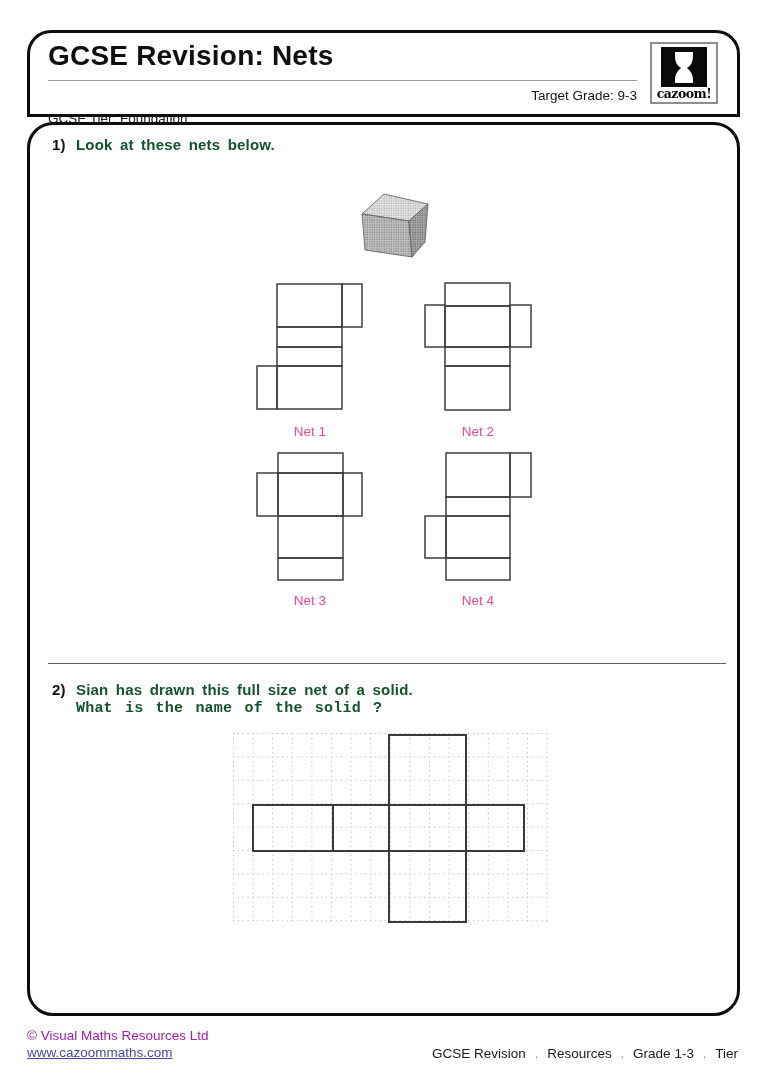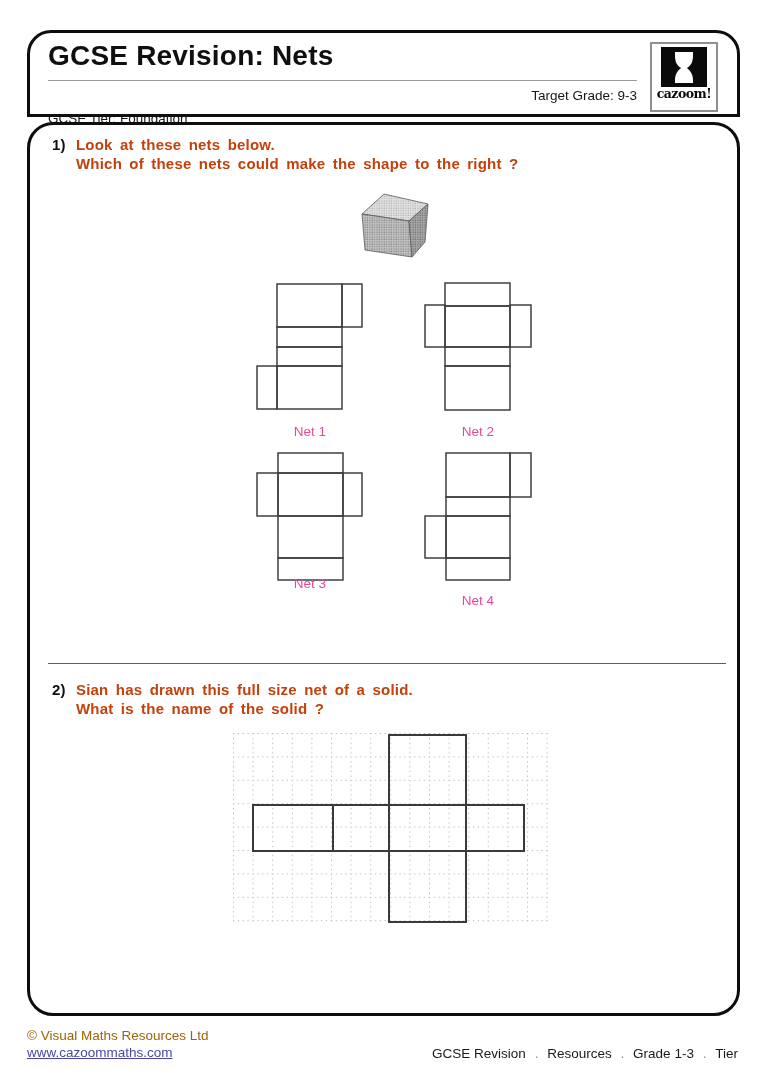--- a/index.html
+++ b/index.html
@@ -13,39 +13,39 @@
   
   .header-box {
     left:27px; top:30px; width:713px; height:87px;
     border:3px solid #0d0d0d; border-radius:24px 24px 0 0; background:#fff;
   }
   .page-title { left:48px; top:40px; font-size:28px; font-weight:bold; letter-spacing:0.2px; color:#0f0f0f; }
   .title-underline { left:48px; top:80px; width:589px; height:1px; background:#9a9a9a; }
   .tier-label { left:48px; top:88px; font-size:13.5px; color:#161616;margin-top:23px; }
   .grade-label { left:48px; top:88px; width:589px; text-align:right; font-size:13.5px; color:#161616; }
 
-  .logo { left:650px; top:42px; width:68px; height:70px; border:2px solid #8f8f8f; background:#fff; text-align:center; }
+  .logo { left:650px; top:42px; width:68px; height:62px; border:2px solid #8f8f8f; background:#fff; text-align:center; }
   .logo-mark { display:block; margin:3px auto 0 auto; width:46px; height:40px; background:#0a0a0a; }
   .logo-text { display:block; margin-top:-1px; font-family:"DejaVu Serif", serif; font-weight:bold; font-size:12.5px; letter-spacing:-0.5px; color:#0a0a0a; }
 
   
   .main-box {
     left:27px; top:122px; width:713px; height:894px;
     border:3px solid #0d0d0d; border-radius:26px; background:#fff;
   }
 
   .q-num  { font-size:15px; font-weight:bold; letter-spacing:0.2px; color:#101010; }
-  .q-text { font-size:15px; font-weight:bold; letter-spacing:0.2px; word-spacing:3px; color:#c2410c; }
+  .q-text { font-size:15px; font-weight:bold; letter-spacing:0.2px; word-spacing:3px; color:#14532d; }
 
   .net-label { width:120px; text-align:center; font-size:13.5px; color:#ec4899; }
 
   .divider { left:48px; top:663px; width:678px; height:1px; background:#5e5e5e; }
 
   
-  .footer-copy { left:27px; top:1028px; font-size:13.5px; color:#a16207; }
+  .footer-copy { left:27px; top:1028px; font-size:13.5px; color:#a21caf; }
   .footer-link { left:27px; top:1045px; font-size:13.5px; text-decoration:underline; }
   .footer-crumbs { right:30px; top:1046px; font-size:13.5px; color:#1a1a1a; white-space:nowrap; }
   .crumb-sep { color:#8a8a8a; margin:0 9px; font-size:12px; }
 
   svg { display:block; }
 </style>
 </head>
 <body>
 
 <div class="page">
@@ -62,21 +62,20 @@
         <path d="M14 5 H32 V9 C32 15.5 29.5 19 25.8 21 C29.5 23.5 32 27.5 32 33 V36 H14 V33 C14 27.5 16.5 23.5 20.2 21 C16.5 19 14 15.5 14 9 Z" fill="#ffffff"></path>
       </svg>
     </span>
     <span class="logo-text">cazoom!</span>
   </div>
 
   <div class="abs main-box"></div>
 
   <div class="abs q-num" style="left:52px; top:136px;">1)</div>
   <div class="abs q-text" style="left:76px; top:136px;">Look at these nets below.</div>
-  <div class="abs q-text" style="left:76px; top:155px;">Which of these nets could make the shape to the right ?</div>
 
   <svg class="abs" style="left:352px; top:188px;" width="84" height="76" viewBox="0 0 84 76">
     <defs>
       <pattern id="htTop" width="2.4" height="2.4" patternUnits="userSpaceOnUse">
         <rect width="2.4" height="2.4" fill="#e0e0e0"></rect>
           <circle cx="1" cy="1" r="0.55" fill="#9c9c9c"></circle>
       </pattern>
       <pattern id="htFront" width="2.4" height="2.4" patternUnits="userSpaceOnUse">
         <rect width="2.4" height="2.4" fill="#c0c0c0"></rect>
           <circle cx="1" cy="1" r="0.6" fill="#6f6f6f"></circle>
@@ -131,28 +130,28 @@
     <g fill="none" stroke="#3f3f3f" stroke-width="1.5">
       <rect x="28" y="5" width="64" height="44"></rect>
       <rect x="92" y="5" width="21" height="44"></rect>
       <rect x="28" y="49" width="64" height="19"></rect>
       <rect x="28" y="68" width="64" height="42"></rect>
       <rect x="7" y="68" width="21" height="42"></rect>
       <rect x="28" y="110" width="64" height="22"></rect>
     </g>
   </svg>
 
-  <div class="abs net-label" style="left:250px; top:576px;">Net 3</div>
+  <div class="abs net-label" style="left:250px; top:593px;">Net 3</div>
   <div class="abs net-label" style="left:418px; top:593px;">Net 4</div>
 
   <div class="abs divider"></div>
 
   <div class="abs q-num" style="left:52px; top:681px;">2)</div>
   <div class="abs q-text" style="left:76px; top:681px;">Sian has drawn this full size net of a solid.</div>
-  <div class="abs q-text" style="left:76px; top:700px;">What is the name of the solid ?</div>
+  <div class="abs q-text" style="left:76px; top:700px;font-family:Liberation Mono, monospace;">What is the name of the solid ?</div>
 
   <svg class="abs" style="left:230px; top:730px;" width="320" height="200" viewBox="0 0 320 200">
     <defs>
       <pattern id="grid" x="3" y="3" width="19.6" height="23.4" patternUnits="userSpaceOnUse">
         <path d="M0 0.5 H19.6 M0.5 0 V23.4" fill="none" stroke="#b9b9b9" stroke-width="1" stroke-dasharray="1.3 3.5"></path>
       </pattern>
     </defs>
     <rect x="3" y="3" width="315" height="190" fill="url(#grid)"></rect>
     <g fill="none" stroke="#3a3a3a" stroke-width="2">
       <rect x="159" y="5" width="77" height="187"></rect>

